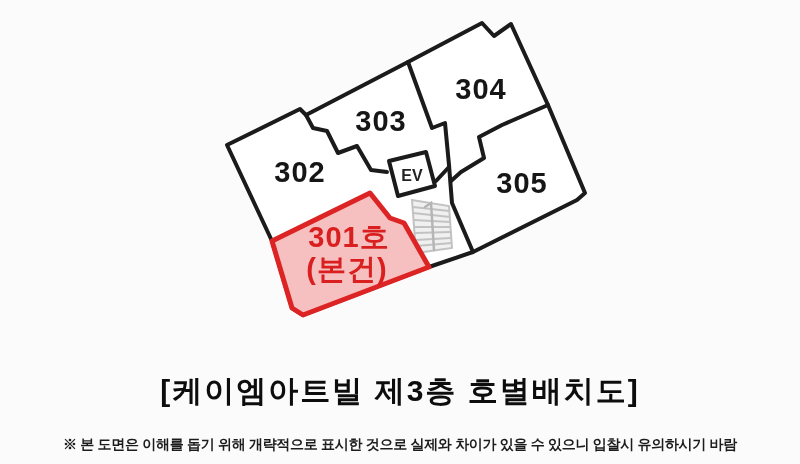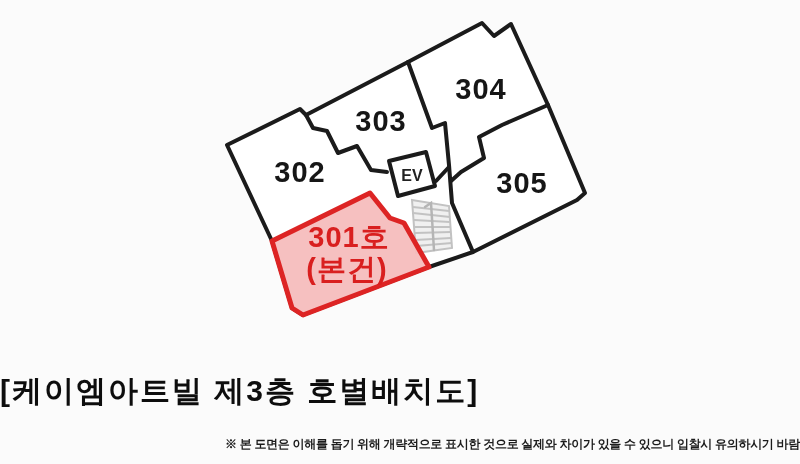--- a/index.html
+++ b/index.html
@@ -29,33 +29,34 @@
     font-family: "Liberation Sans", sans-serif;
     font-size: 29px;
     font-weight: 700;
     fill: #d91f1f;
     letter-spacing: 1px;
   }
   .diagram-title {
     position: absolute;
     left: 0; right: 0;
     top: 371px;
+    text-align: center;
     font-size: 30px;
     font-weight: 700;
     letter-spacing: 2px;
     color: #0d0d0d;
     font-family: "Liberation Sans", sans-serif;
     white-space: nowrap;
   }
   .disclaimer-note {
     position: absolute;
     left: 0; right: 0;
     top: 436px;
-    text-align: right;
-    font-size: 12px;
+    text-align: center;
+    font-size: 14px;
     font-weight: 600;
     letter-spacing: -0.3px;
     color: #1c1c1c;
     font-family: "Liberation Sans", sans-serif;
     white-space: nowrap;
   }
 </style>
 </head>
 <body>
 

